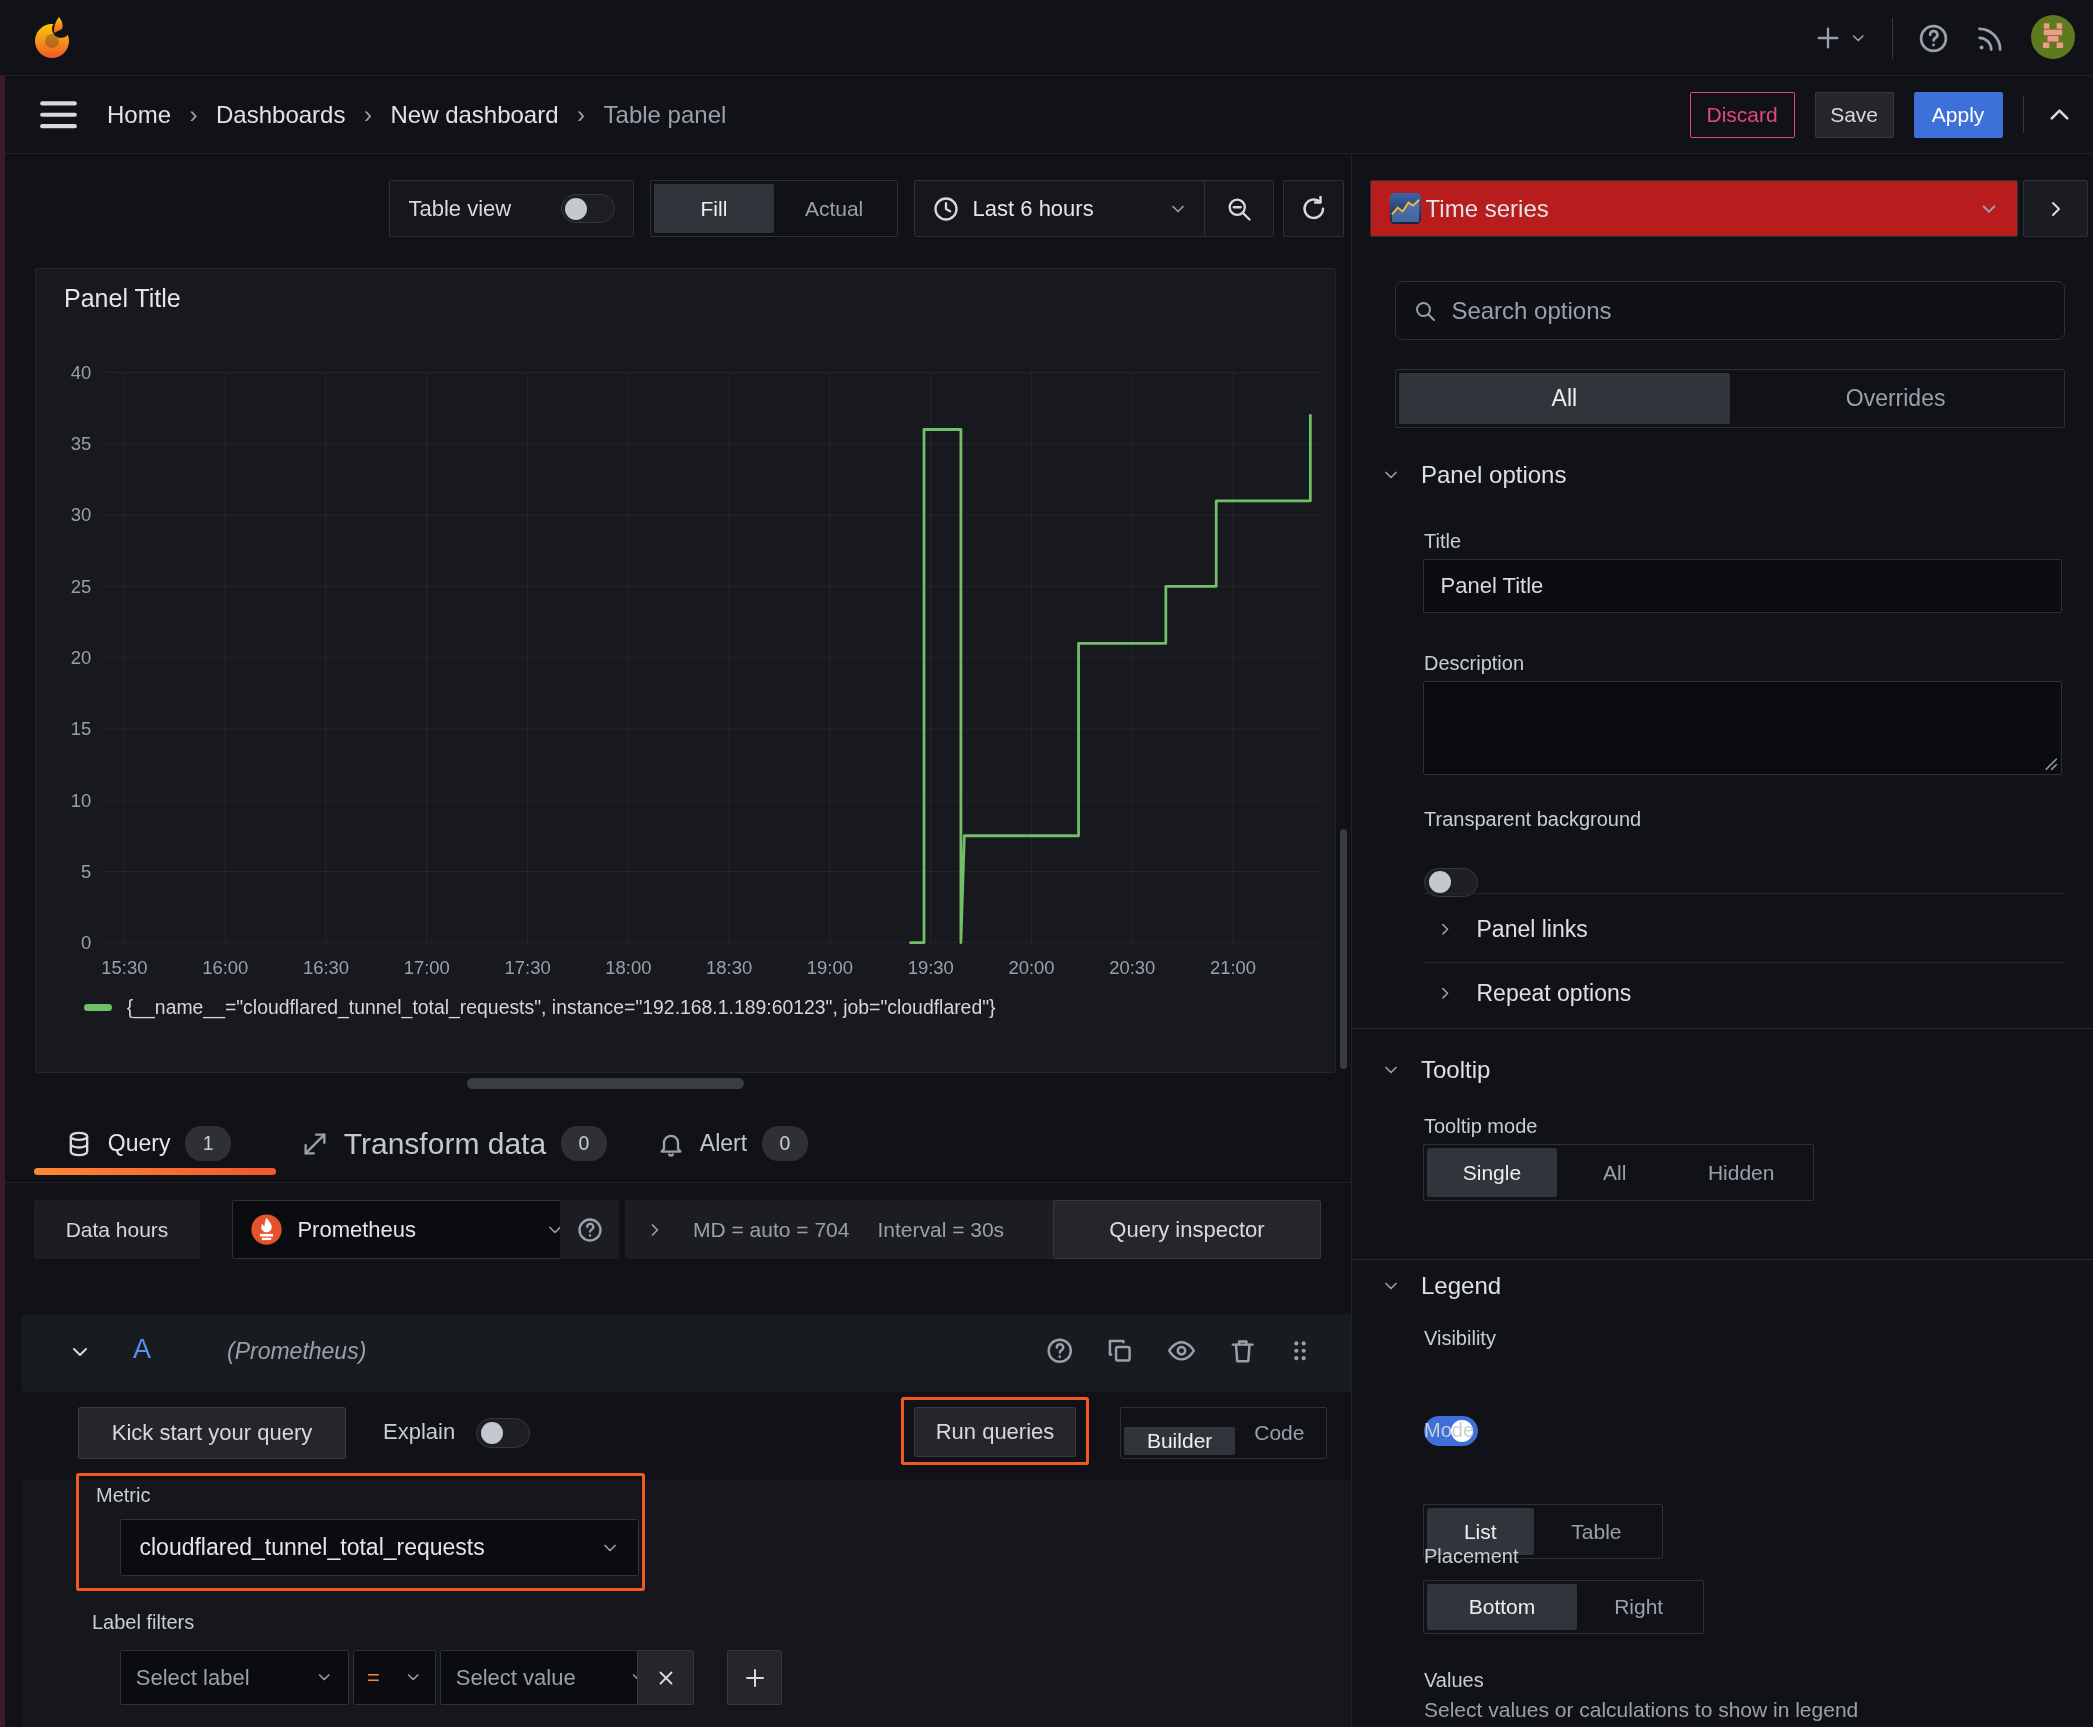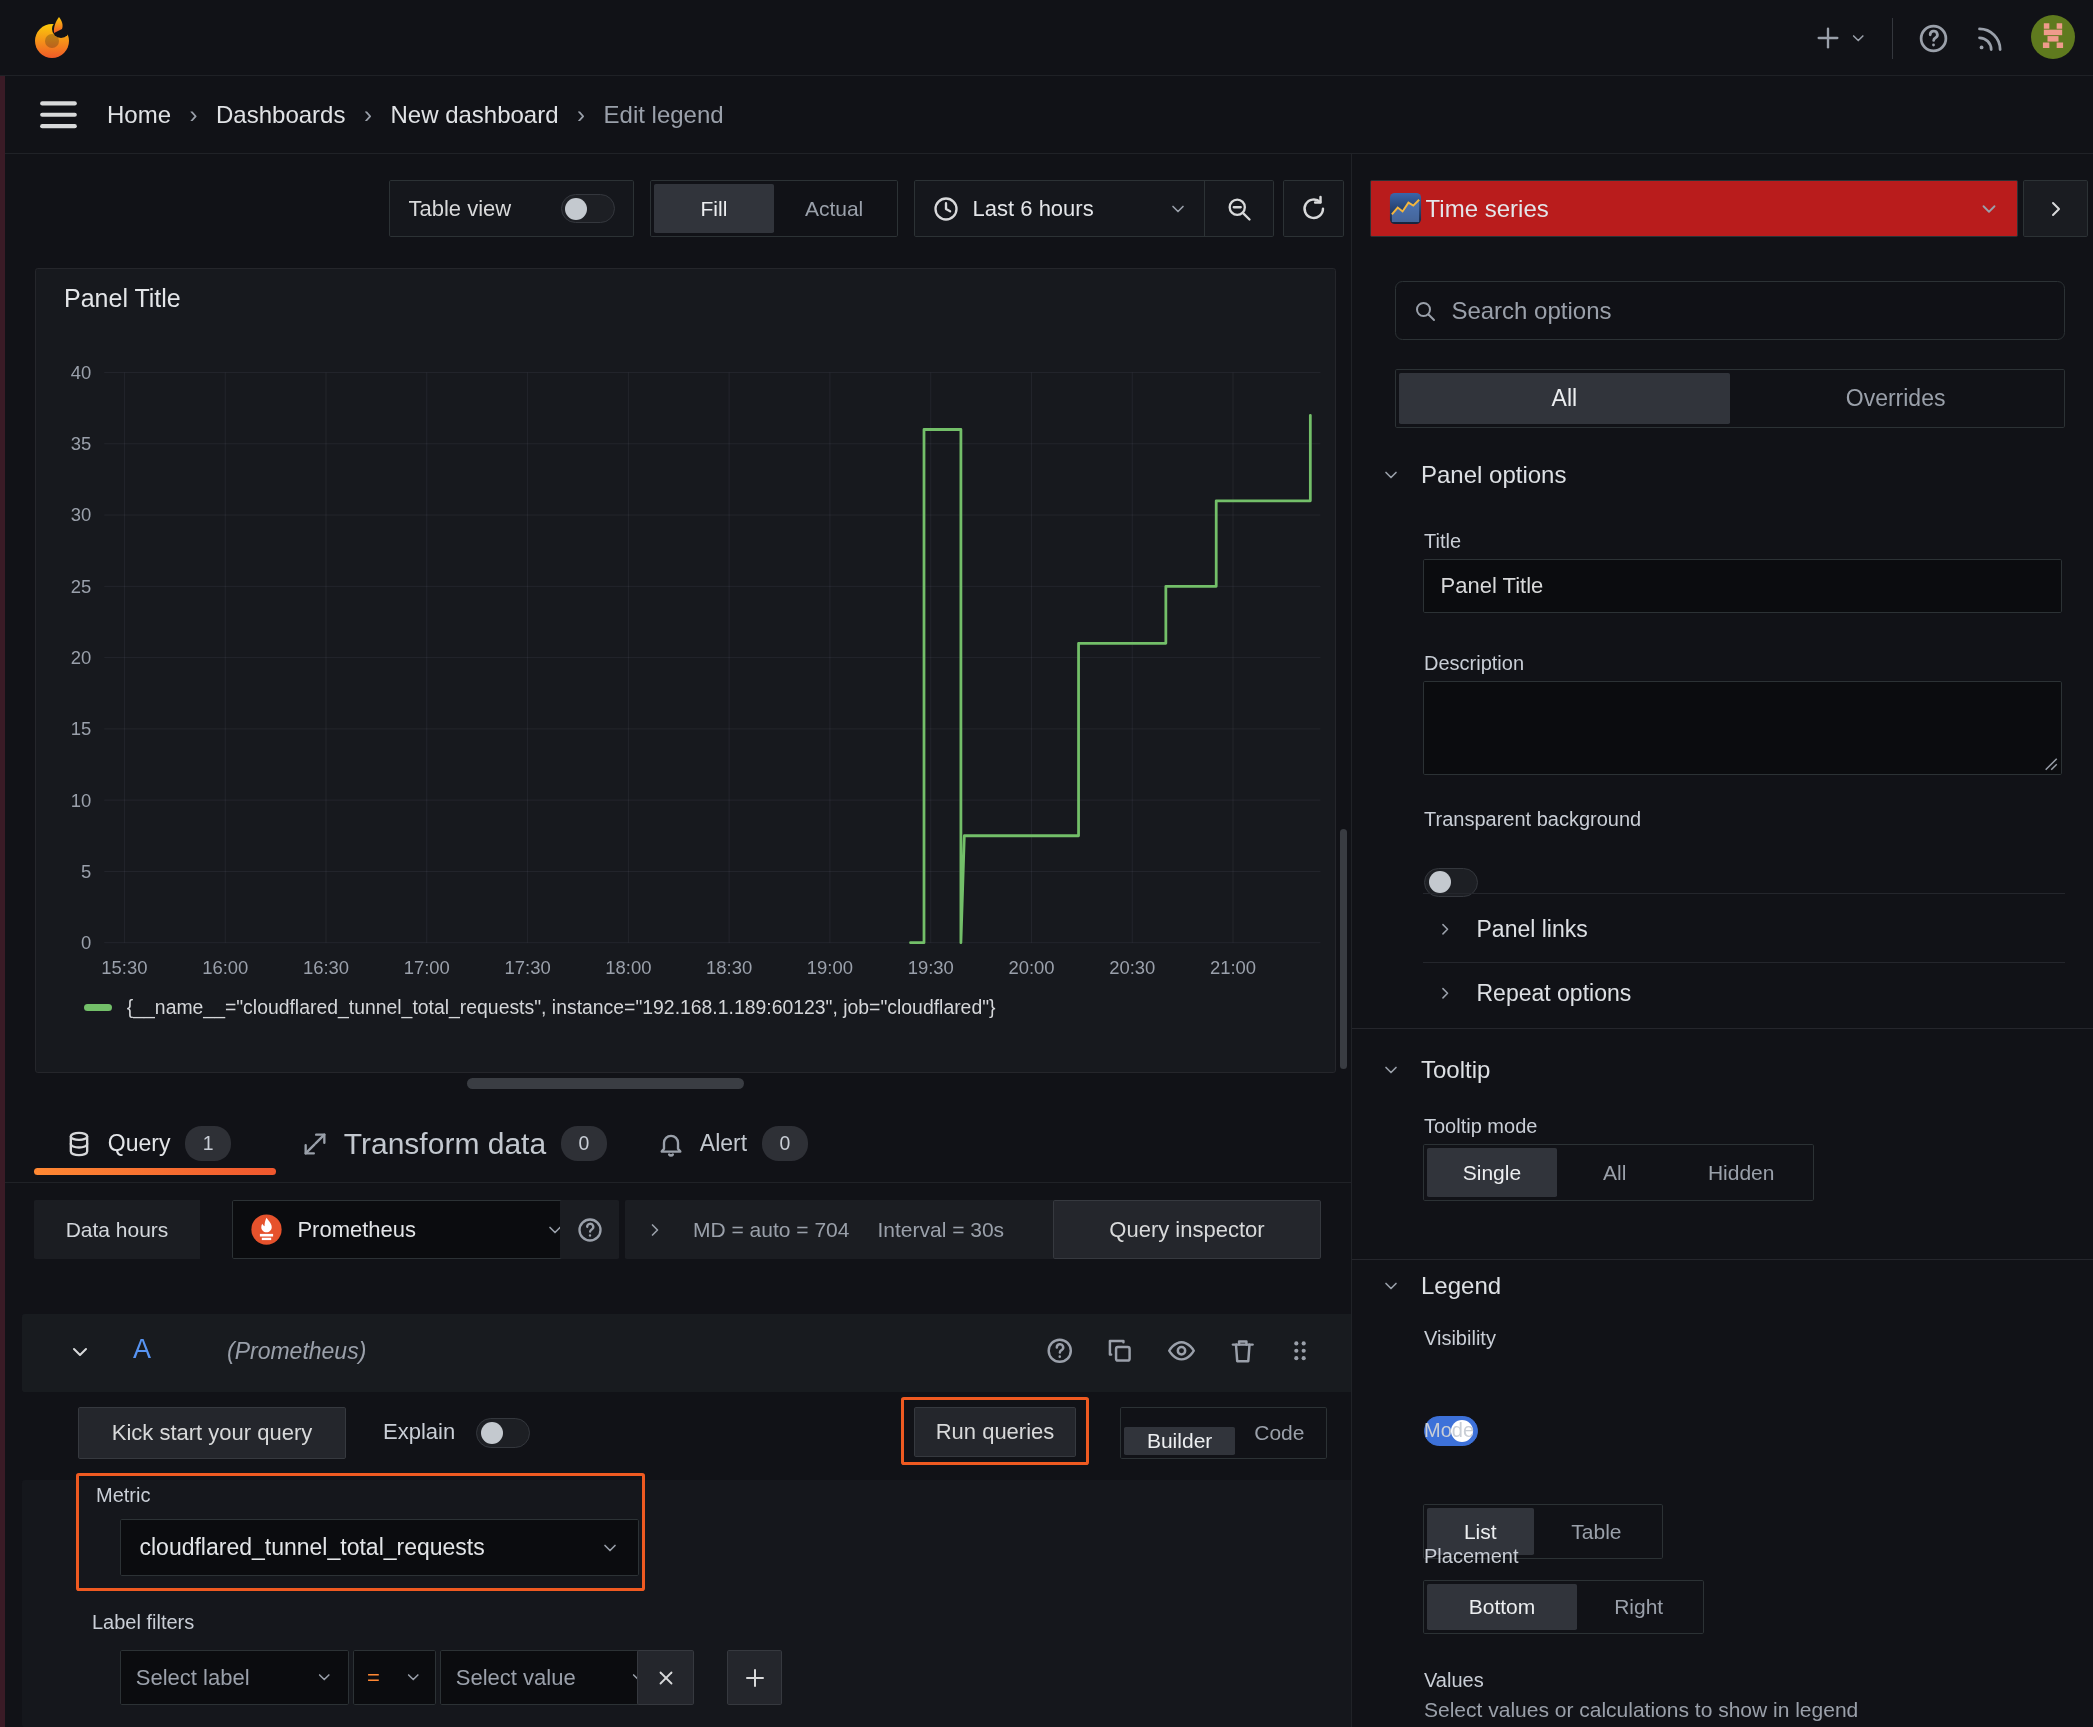--- a/index.html
+++ b/index.html
@@ -98,21 +98,30 @@
         <line x1="2" y1="16" x2="22" y2="16"></line>
       </svg>
   </div>
   <div class="abs row" style="left:107px;top:0;height:78px;gap:18.5px;font-size:24px;">
     <span style="color:#e0e2e5;">Home</span>
     <span class="muted">›</span>
     <span style="color:#e0e2e5;">Dashboards</span>
     <span class="muted">›</span>
     <span style="color:#e0e2e5;">New dashboard</span>
     <span class="muted">›</span>
-    <span class="muted">Edit legend</span>
+    <span class="muted">Table panel</span>
+  </div>
+  <div class="abs row" style="right:18.5px;top:15.7px;height:46px;gap:20px;">
+    <button class="btn" style="width:105px;height:46px;background:transparent;border:0.9px solid #E5487E;color:#E5487E;">Discard</button>
+    <button class="btn" style="width:79px;height:46px;">Save</button>
+    <button class="btn" style="width:89px;height:46px;background:#3D71D9;border-color:#3D71D9;color:#fff;">Apply</button>
+    <div class="divider-v" style="height:37px;"></div>
+    <svg class="ic ic-light" width="31" height="31" viewBox="0 0 24 24">
+      <polyline points="6,15 12,9 18,15"></polyline>
+      </svg>
   </div>
 </div>
 
 <div class="abs" style="left:0;top:76px;width:4.6px;height:1652px;background:#3a1b26;z-index:40;"></div>
 
 <div class="abs box" style="left:389px;top:180px;width:245px;height:57px;padding:0 18.5px;justify-content:space-between;">
   <span class="label" style="font-size:22px;color:#d8d9da;">Table view</span>
   <div class="toggle">
       <div class="knob"></div>
     </div>

